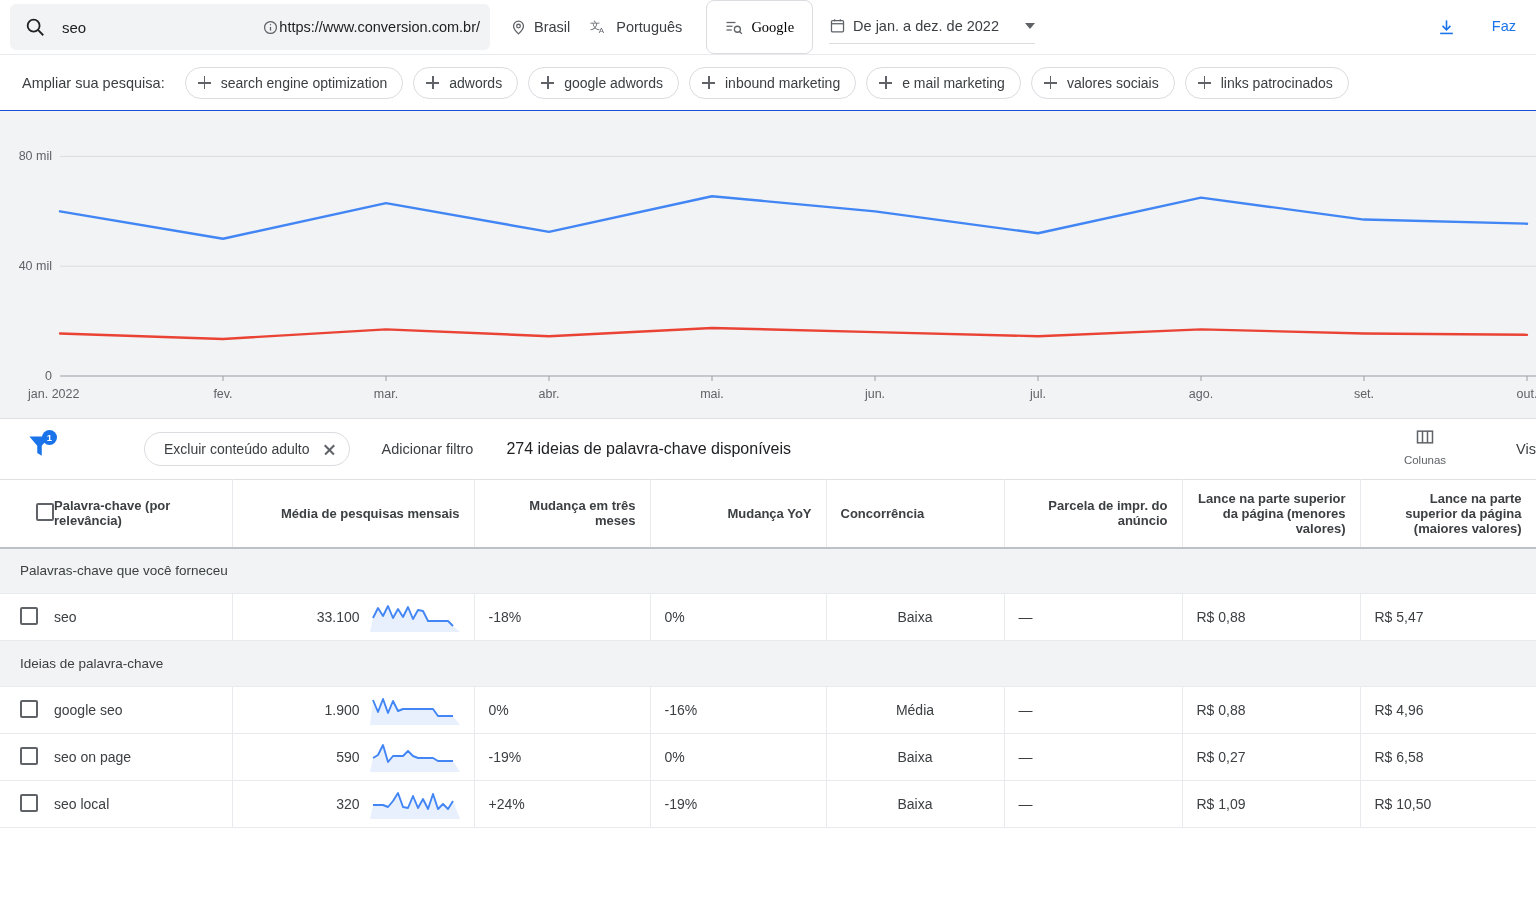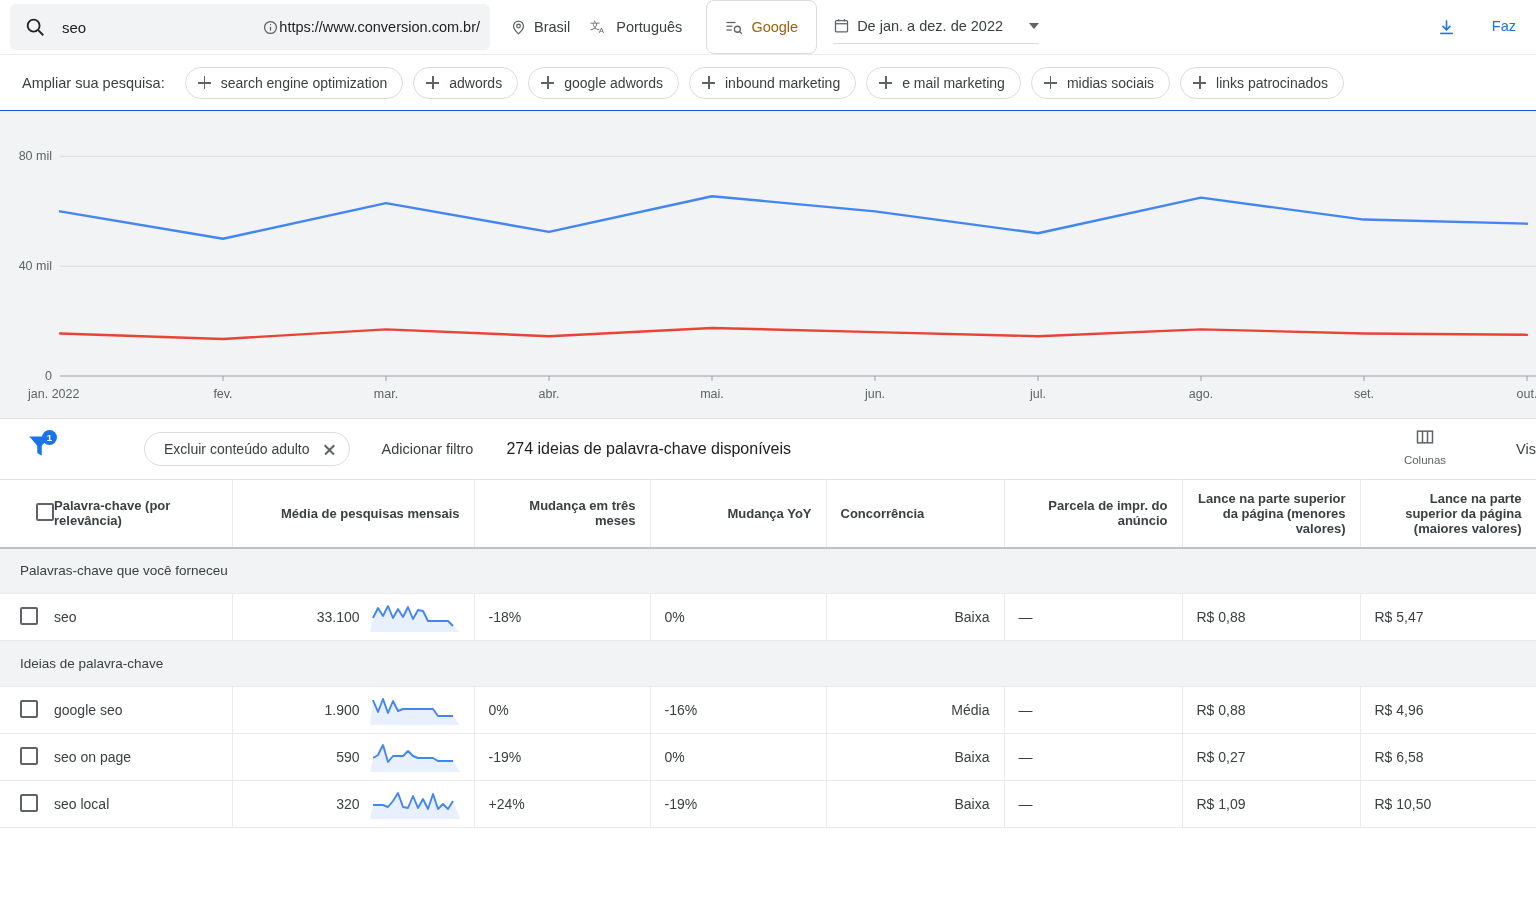--- a/index.html
+++ b/index.html
@@ -61,22 +61,23 @@
 
   .google-box {
     margin-left: 14px;
     border: 1px solid #dadce0;
     border-radius: 8px;
     height: 54px;
     display: flex;
     align-items: center;
     padding: 0 18px;
     font-size: 14.5px;
-    color: #a16207;
+    color: #000000;
     white-space: nowrap;
+    font-family: Liberation Serif, serif;
   }
   .google-box .gico { margin-right: 8px; display: flex; }
 
   .daterange {
     margin-left: 16px;
     display: flex;
     align-items: center;
     font-size: 14.5px;
     color: #3c4043;
     border-bottom: 1px solid #dadce0;
@@ -239,21 +240,21 @@
     font-size: 14px;
     color: #3c4043;
     padding: 0 14px;
     height: 46px;
     border-bottom: 1px solid #e8eaed;
     border-right: 1px solid #e8eaed;
     vertical-align: middle;
   }
   td.cbcell { border-right: none; padding-right: 0; text-align: left; padding-left: 20px; }
   td.kwcell { text-align: left; padding-left: 0; }
-  td.left { text-align: right; }
+  td.left { text-align: center; }
   td.last { border-right: none; }
 
   tr.group td {
     background: #f1f3f4;
     font-size: 13.5px;
     color: #3c4043;
     text-align: left;
     height: 46px;
     border-right: none;
     padding-left: 20px;
@@ -377,21 +378,21 @@
       <div class="chip">
         <span class="plus"></span>
         <span>inbound marketing</span>
       </div>
       <div class="chip">
         <span class="plus"></span>
         <span>e mail marketing</span>
       </div>
       <div class="chip">
         <span class="plus"></span>
-        <span>midias sociais</span>
+        <span>valores sociais</span>
       </div>
       <div class="chip">
         <span class="plus"></span>
         <span>links patrocinados</span>
       </div>
     </div>
 </div>
 
 <div class="chartwrap">
   <svg id="chart-svg" width="1536" height="307">

